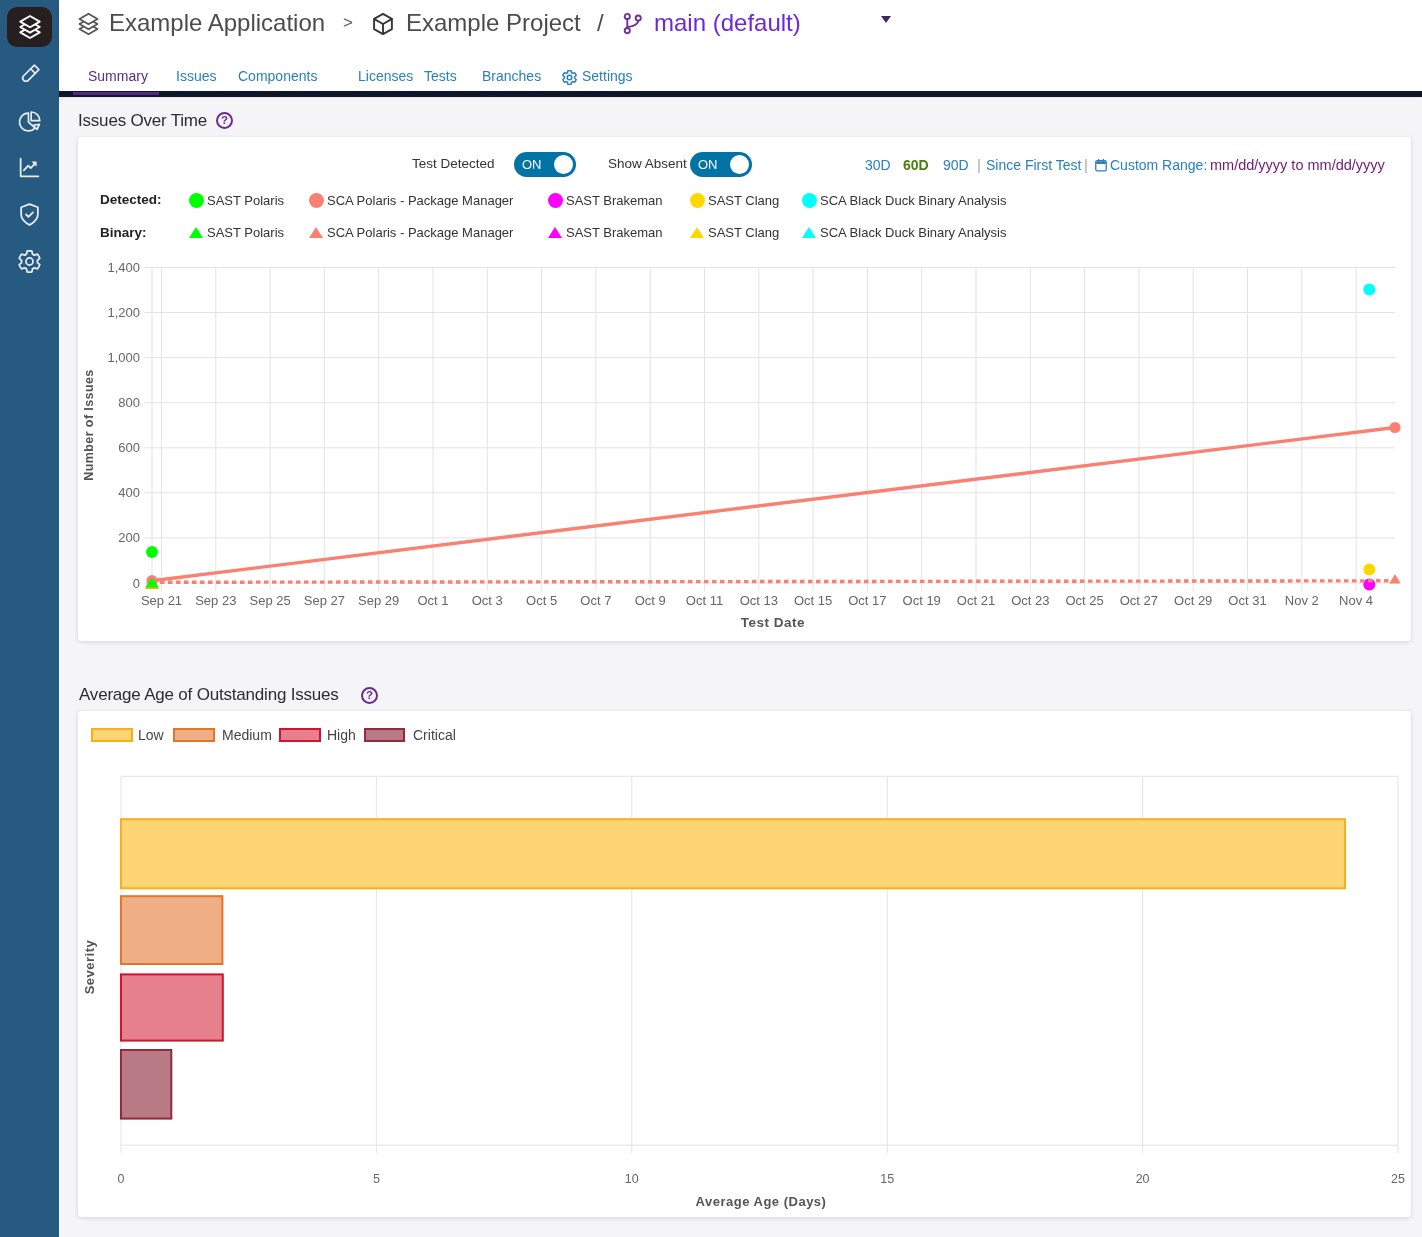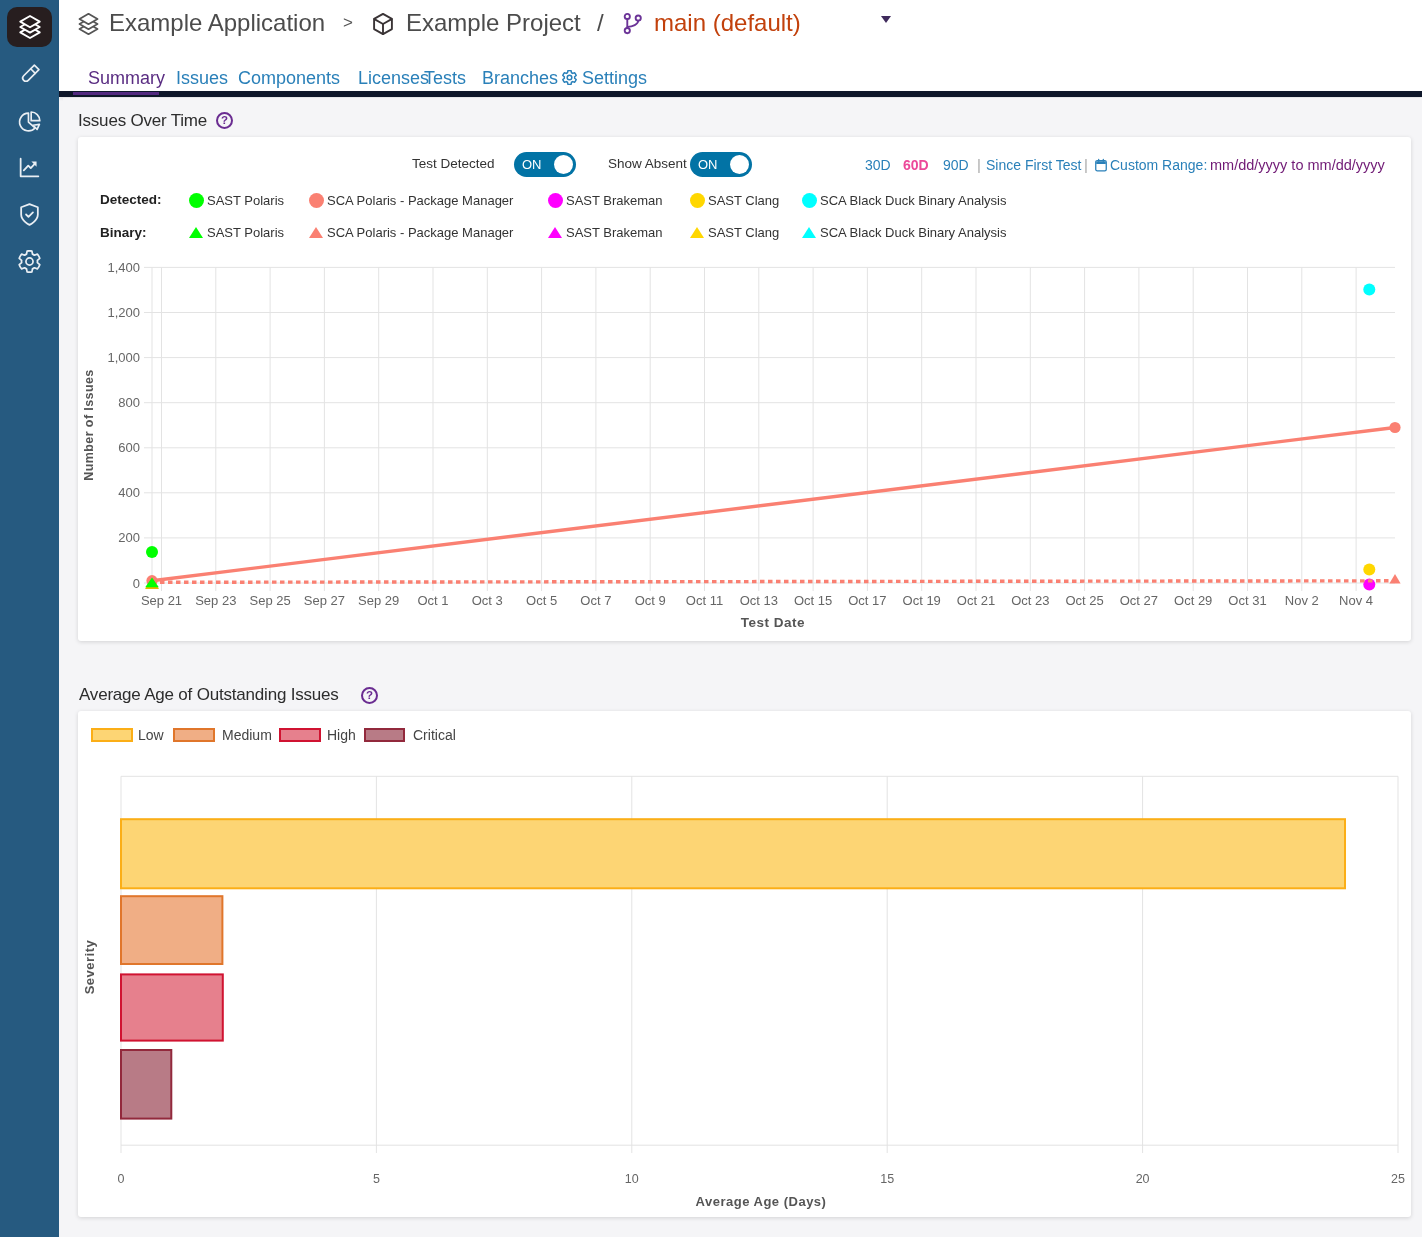--- a/index.html
+++ b/index.html
@@ -2,21 +2,21 @@
 <html><head>
 <meta charset="utf-8">
 <style>
   * { margin:0; padding:0; box-sizing:border-box; }
   html,body { width:1422px; height:1237px; font-family:"Liberation Sans", sans-serif; background:#f5f5f7; overflow:hidden; }
   .abs { position:absolute; }
   #sidebar { position:absolute; left:0; top:0; width:59px; height:1237px; background:#265a80; }
   #tile { position:absolute; left:7px; top:7px; width:45px; height:40px; background:#271e1f; border-radius:10px; }
   #header { position:absolute; left:59px; top:0; width:1363px; height:97px; background:#ffffff; border-bottom:6px solid #0f172a; box-shadow:0 2px 3px rgba(0,0,0,0.07); }
   .bc-text { position:absolute; top:9px; font-size:24px; color:#4c4c4c; white-space:nowrap; }
-  .tab { position:absolute; top:68px; font-size:18px; color:#2a80b9; white-space:nowrap; }
+  .tab { position:absolute; top:68px; font-size:14px; color:#2a80b9; white-space:nowrap; }
   #main { position:absolute; left:63px; top:98px; width:1363px; height:1013px; background:#f5f5f7; }
   .card { position:absolute; background:#fff; border-radius:3px; box-shadow:0 1px 4px rgba(0,0,0,0.14); }
   .h2 { position:absolute; font-size:17px; letter-spacing:-0.2px; color:#2d2d2d; white-space:nowrap; }
   .qmark { position:absolute; width:17px; height:17px; border:2px solid #6a2c91; border-radius:50%; color:#6a2c91; font-size:11.5px; font-weight:bold; text-align:center; line-height:13.5px; }
   .legend-label { position:absolute; font-size:13px; color:#333; white-space:nowrap; }
   .lnk { position:absolute; font-size:14px; color:#2a80b9; white-space:nowrap; }
   .dot { position:absolute; top:56px; width:15px; height:15px; border-radius:50%; }
   .tri { position:absolute; top:89.5px; width:0; height:0; border-left:7px solid transparent; border-right:7px solid transparent; border-bottom:11.5px solid #000; }
   .sw { position:absolute; top:17px; width:41.5px; height:14px; }
   .swl { position:absolute; top:16px; font-size:14px; color:#444; white-space:nowrap; }
@@ -71,21 +71,21 @@
   </svg>
   <div class="bc-text" style="left:347px">Example Project</div>
   <div class="bc-text" style="left:538px;color:#4c4c4c">/</div>
   <svg class="abs" style="left:561px;top:11px" width="25" height="25" viewBox="0 0 24 24" fill="none" stroke="#6b3397" stroke-width="1.8" stroke-linecap="round" stroke-linejoin="round">
     <circle cx="7" cy="5.2" r="2.5"></circle>
     <circle cx="7" cy="18.8" r="2.5"></circle>
     <circle cx="17.5" cy="6.8" r="2.5"></circle>
     <line x1="7" y1="7.8" x2="7" y2="16.2"></line>
     <path d="M17.5 9.4 C17.3 12.8 12.2 15.2 7.2 15.2"></path>
   </svg>
-  <div class="bc-text" style="left:595px;color:#c2410c">main (default)</div>
+  <div class="bc-text" style="left:595px;color:#6d28d9">main (default)</div>
   <div class="abs" style="left:822px;top:16px;width:0;height:0;border-left:5.5px solid transparent;border-right:5.5px solid transparent;border-top:7px solid #3f2a5c"></div>
   <div class="tab" style="left:29px;color:#5a2d82">Summary</div>
   <div class="tab" style="left:117px">Issues</div>
   <div class="tab" style="left:179px">Components</div>
   <div class="tab" style="left:299px">Licenses</div>
   <div class="tab" style="left:365px">Tests</div>
   <div class="tab" style="left:423px">Branches</div>
   <svg class="abs" style="left:503px;top:70px" width="15" height="15" viewBox="0 0 24 24" fill="none" stroke="#2a80b9" stroke-width="2.4" stroke-linejoin="round">
     <circle cx="12" cy="12" r="3.7"></circle>
     <path d="M8.89 4.3 L9.48 1.09 A11.2 11.2 0 0 1 14.52 1.09 L15.11 4.3 A8.3 8.3 0 0 1 17.11 5.46 L20.19 4.36 A11.2 11.2 0 0 1 22.71 8.73 L20.22 10.84 A8.3 8.3 0 0 1 20.22 13.16 L22.71 15.27 A11.2 11.2 0 0 1 20.19 19.64 L17.11 18.54 A8.3 8.3 0 0 1 15.11 19.7 L14.52 22.91 A11.2 11.2 0 0 1 9.48 22.91 L8.89 19.7 A8.3 8.3 0 0 1 6.89 18.54 L3.81 19.64 A11.2 11.2 0 0 1 1.29 15.27 L3.78 13.16 A8.3 8.3 0 0 1 3.78 10.84 L1.29 8.73 A11.2 11.2 0 0 1 3.81 4.36 L6.89 5.46 A8.3 8.3 0 0 1 8.89 4.3 Z"></path>
@@ -101,21 +101,21 @@
     <div class="abs" style="left:436px;top:15px;width:62px;height:25px;background:#0273a5;border-radius:13px">
       <span class="abs" style="left:8px;top:4.5px;font-size:13px;color:#fff">ON</span>
       <span class="abs" style="right:3px;top:2.8px;width:19.5px;height:19.5px;background:#fff;border-radius:50%"></span>
     </div>
     <div class="abs" style="left:530px;top:19px;font-size:13.5px;color:#333">Show Absent</div>
     <div class="abs" style="left:612px;top:15px;width:62px;height:25px;background:#0273a5;border-radius:13px">
       <span class="abs" style="left:8px;top:4.5px;font-size:13px;color:#fff">ON</span>
       <span class="abs" style="right:3px;top:2.8px;width:19.5px;height:19.5px;background:#fff;border-radius:50%"></span>
     </div>
     <div class="lnk" style="left:787px;top:20px">30D</div>
-    <div class="lnk" style="left:825px;top:20px;color:#ec4899;font-weight:bold">60D</div>
+    <div class="lnk" style="left:825px;top:20px;color:#4d7c0f;font-weight:bold">60D</div>
     <div class="lnk" style="left:865px;top:20px">90D</div>
     <div class="abs" style="left:899px;top:19px;font-size:15px;color:#aaa">|</div>
     <div class="lnk" style="left:908px;top:20px">Since First Test</div>
     <div class="abs" style="left:1006px;top:19px;font-size:15px;color:#aaa">|</div>
     <svg class="abs" style="left:1016px;top:21px" width="14" height="14" viewBox="0 0 24 24" fill="none" stroke="#2a80b9" stroke-width="2.2" stroke-linecap="round" stroke-linejoin="round">
       <rect x="3" y="4.5" width="18" height="17.5" rx="2.5"></rect>
       <path d="M3.8 10.2 V7.5 a2 2 0 0 1 2-2 h12.4 a2 2 0 0 1 2 2 v2.7 z" fill="#2a80b9" stroke="none"></path>
       <line x1="8" y1="2.4" x2="8" y2="5.5"></line>
         <line x1="16" y1="2.4" x2="16" y2="5.5"></line>
     </svg>

